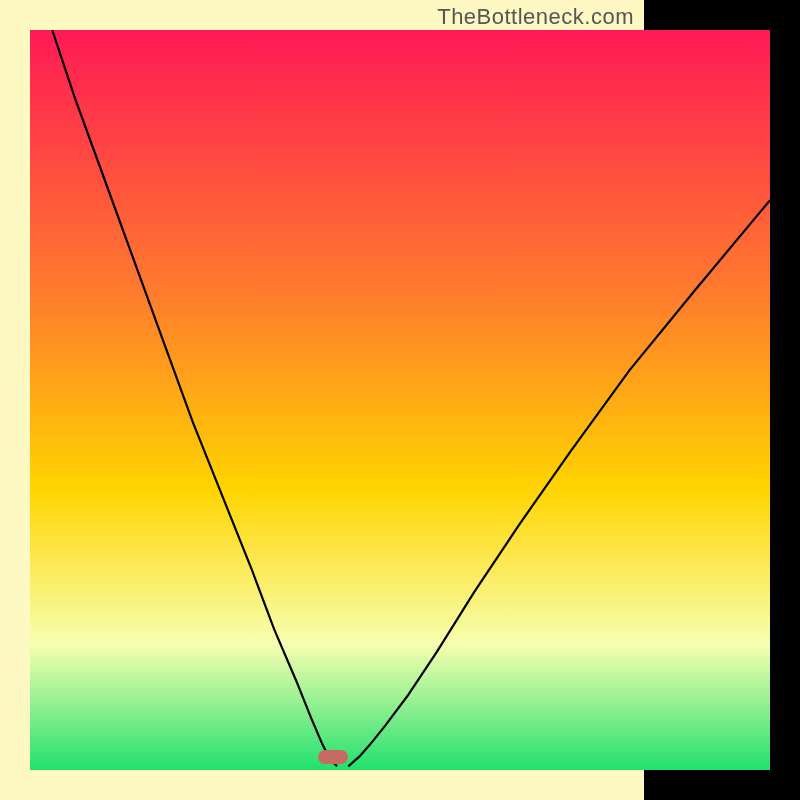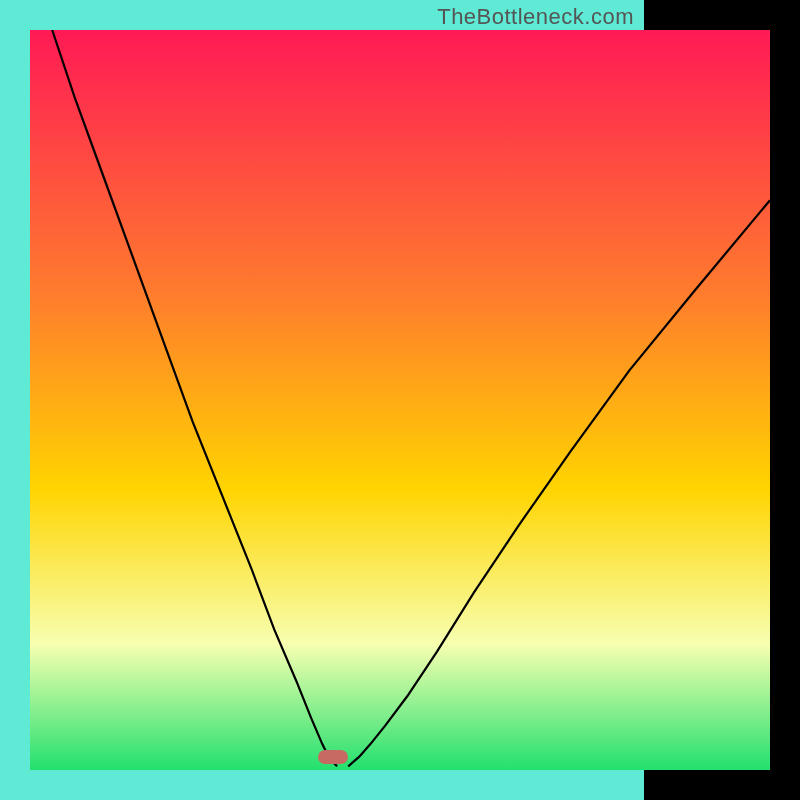--- a/index.html
+++ b/index.html
@@ -8,21 +8,21 @@
     width: 800px;
     height: 800px;
     background: #000;
     font-family: Arial, Helvetica, sans-serif;
     overflow: hidden;
   }
   .frame {
     position: relative;
     width: 644px;
     height: 800px;
-    background: #5eead4;
+    background: #fef9c3;
   }
   .watermark {
     position: absolute;
     top: 4px;
     right: 10px;
     color: #555;
     font-size: 22px;
     font-weight: 500;
     letter-spacing: 0.5px;
     user-select: none;

